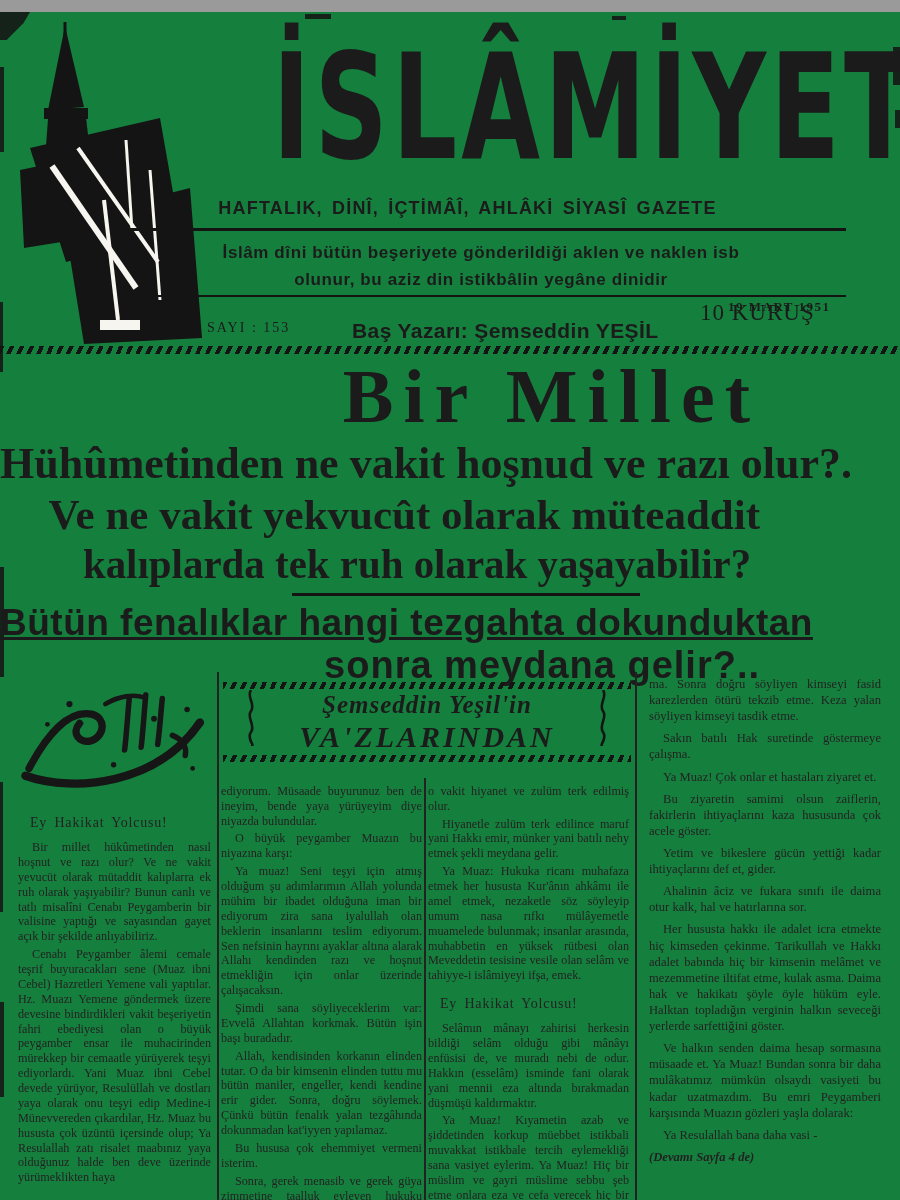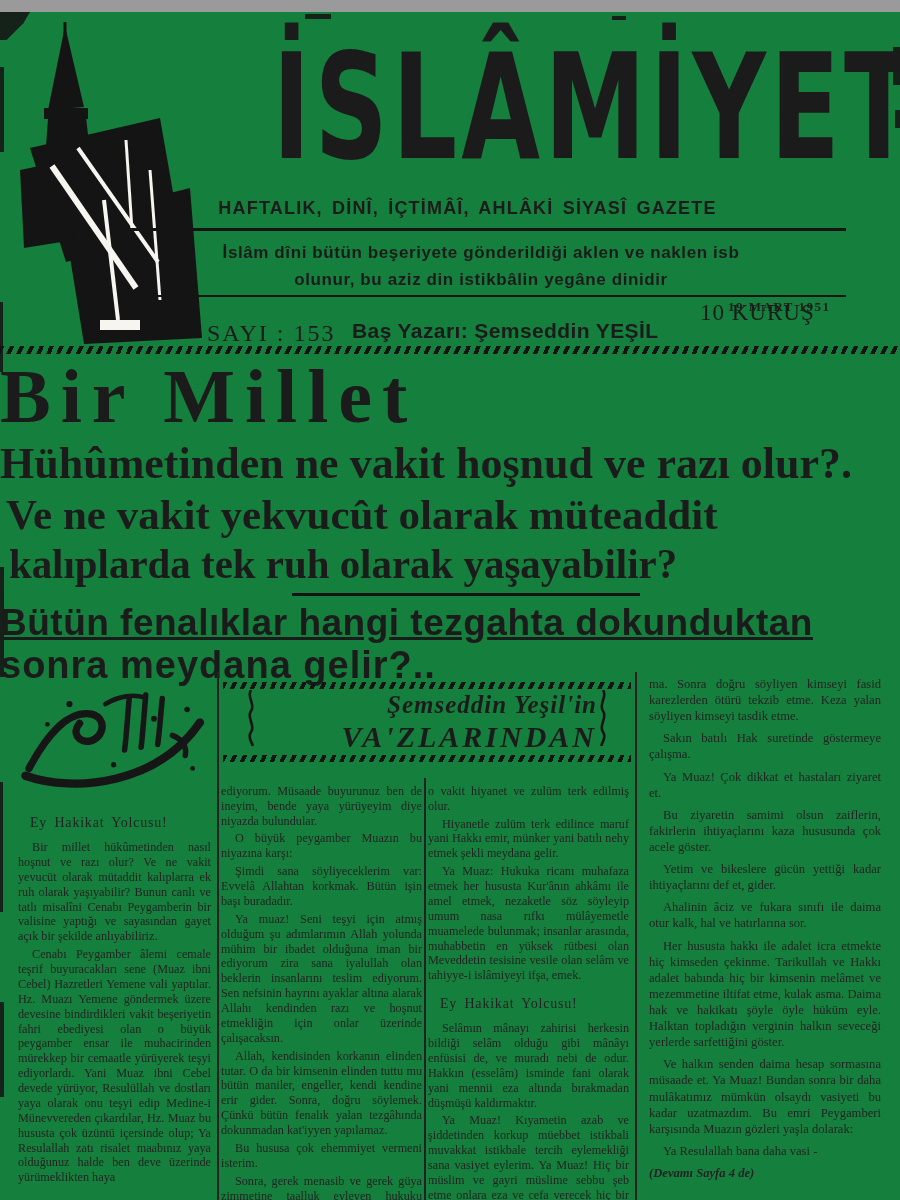--- a/index.html
+++ b/index.html
@@ -27,30 +27,30 @@
               font-size:120px;line-height:.95;letter-spacing:5px;transform-origin:center top;white-space:nowrap;}
   .mast-sub-wrap{position:absolute;left:195px;top:186px;width:545px;text-align:center;}
   .mast-sub{display:inline-block;font-family:"Liberation Sans",sans-serif;font-weight:bold;
             font-size:18px;letter-spacing:1.2px;word-spacing:3px;white-space:nowrap;transform-origin:center top;}
   .rule1{position:absolute;left:120px;top:216px;width:726px;height:3px;background:#141414;}
   .slogan{position:absolute;left:128px;top:227px;width:706px;text-align:center;
           font-family:"Liberation Sans",sans-serif;font-weight:bold;font-size:17px;
           letter-spacing:.6px;line-height:27px;}
   .rule2{position:absolute;left:124px;top:283px;width:722px;height:2px;background:#141414;}
   .issue-date{position:absolute;left:728px;top:287px;font-weight:bold;font-size:13px;letter-spacing:1.5px;}
-  .issue-no{position:absolute;left:207px;top:308px;font-size:24px;letter-spacing:2px;}
+  .issue-no{position:absolute;left:207px;top:308px;font-size:14px;letter-spacing:2px;}
   .chief{position:absolute;left:352px;top:307px;font-family:"Liberation Sans",sans-serif;
          font-weight:bold;font-size:21px;letter-spacing:.4px;}
   .price{position:absolute;left:700px;top:288px;font-size:23px;letter-spacing:1px;}
 
   .rope{height:8px;background:repeating-linear-gradient(115deg,#141414 0 4px,rgba(0,0,0,0) 4px 9px);}
   .rope-main{position:absolute;left:0;top:334px;width:900px;}
 
   
-  .hl{position:absolute;left:0;width:760px;text-align:left;white-space:nowrap;}
+  .hl{position:absolute;left:0;width:760px;text-align:right;white-space:nowrap;}
   .hl>span{display:inline-block;transform-origin:center top;font-weight:bold;white-space:nowrap;}
   .hl-main{top:346px;} .hl-main>span{font-size:76px;letter-spacing:10px;line-height:1;}
   .hl1{top:430px;} .hl1>span{font-size:44px;line-height:1;}
   .hl2{top:481px;padding-left:6px;} .hl2>span{font-size:43px;line-height:1;}
   .hl3{top:531px;} .hl3>span{font-size:42px;line-height:1;}
   .hl-sans>span{font-family:"Liberation Sans",sans-serif;}
   .hl4{top:592px;} .hl4>span{font-size:37px;line-height:1;letter-spacing:.5px;text-decoration:underline;}
   .hl5{top:634px;} .hl5>span{font-size:38px;line-height:1;letter-spacing:1px;}
   .hl-divider{position:absolute;left:292px;top:581px;width:348px;height:3px;background:#141414;}
 
@@ -70,21 +70,21 @@
   .p-noindent{text-indent:0 !important;}
   .p-subhead{text-indent:12px !important;font-size:14px !important;letter-spacing:.8px;
              word-spacing:3px;margin:12px 0 9px 0 !important;}
   .p-continuation{text-align:center;font-weight:bold;font-style:italic;text-indent:0 !important;font-family:Liberation Serif, serif;}
 
   .calligraphy{width:100%;height:118px;margin-top:6px;}
 
   
   .vaz-box{position:relative;margin:4px 2px 8px 2px;padding:6px 0 8px 0;}
   .vaz-rope{height:7px;background:repeating-linear-gradient(115deg,#141414 0 4px,rgba(0,0,0,0) 4px 9px);}
-  .vaz-inner{padding:2px 34px;text-align:right;}
+  .vaz-inner{padding:2px 34px;text-align:center;}
   .vaz-line1{font-style:italic;font-weight:bold;font-size:25px;line-height:1.15;letter-spacing:1px;}
   .vaz-line2{font-style:italic;font-weight:bold;font-size:30px;line-height:1.1;letter-spacing:3px;}
   .brace{position:absolute;top:14px;width:12px;height:56px;}
   .brace-left{left:22px;} .brace-right{right:22px;}
 
   
   .dotline{position:absolute;left:0;top:1189px;width:900px;height:9px;
     background-image:repeating-linear-gradient(90deg,#141414 0 3px,rgba(0,0,0,0) 3px 7px),
                      repeating-linear-gradient(90deg,#141414 0 3px,rgba(0,0,0,0) 3px 7px);
     background-size:100% 3px,100% 3px;background-position:0 0,3px 5px;background-repeat:no-repeat;}
@@ -208,22 +208,22 @@
         </div>
         <svg class="brace brace-right" viewBox="0 0 12 56" aria-hidden="true">
           <path d="M6,0 C11,7 1,14 6,21 C11,28 1,35 6,42 C11,49 1,56 6,56" stroke="#141414" stroke-width="2.6" fill="none"></path>
         </svg>
         <div class="vaz-rope"></div>
       </div>
       <div class="midcols">
         <div class="col col2">
             <p class="p-noindent">ediyorum. Müsaade buyurunuz ben de ineyim, bende yaya yürüyeyim diye niyazda bulundular.</p>
             <p>O büyük peygamber Muazın bu niyazına karşı:</p>
+            <p>Ya muaz! Seni teşyi için atmış olduğum şu adımlarımın Allah yolunda mühim bir ibadet olduğuna iman bir ediyorum zira sana iyalullah olan beklerin insanlarını teslim ediyorum. Sen nefsinin hayrını ayaklar altına alarak Allahı kendinden razı ve hoşnut etmekliğin için onlar üzerinde çalışacaksın.</p>
             <p>Şimdi sana söyliyeceklerim var: Evvelâ Allahtan korkmak. Bütün işin başı buradadır.</p>
-            <p>Ya muaz! Seni teşyi için atmış olduğum şu adımlarımın Allah yolunda mühim bir ibadet olduğuna iman bir ediyorum zira sana iyalullah olan beklerin insanlarını teslim ediyorum. Sen nefsinin hayrını ayaklar altına alarak Allahı kendinden razı ve hoşnut etmekliğin için onlar üzerinde çalışacaksın.</p>
             <p>Allah, kendisinden korkanın elinden tutar. O da bir kimsenin elinden tuttu mu bütün maniler, engeller, kendi kendine erir gider. Sonra, doğru söylemek. Çünkü bütün fenalık yalan tezgâhında dokunmadan kat'iyyen yapılamaz.</p>
             <p>Bu hususa çok ehemmiyet vermeni isterim.</p>
             <p>Sonra, gerek menasib ve gerek güya zimmetine taalluk eyleyen hukuku erbabına eda etmek</p>
           </div>
         <div class="vrule"></div>
         <div class="col col3">
             <p class="p-noindent">o vakit hiyanet ve zulüm terk edilmiş olur.</p>
             <p>Hiyanetle zulüm terk edilince maruf yani Hakkı emir, münker yani batılı nehy etmek şekli meydana gelir.</p>
             <p>Ya Muaz: Hukuka ricanı muhafaza etmek her hususta Kur'ânın ahkâmı ile amel etmek, nezaketle söz söyleyip umum nasa rıfkı mülâyemetle muamelede bulunmak; insanlar arasında, muhabbetin en yüksek rütbesi olan Meveddetin tesisine vesile olan selâm ve tahiyye-i islâmiyeyi ifşa, emek.</p>
             <p class="p-subhead">Ey Hakikat Yolcusu!</p>
@@ -231,21 +231,21 @@
             <p>Ya Muaz! Kıyametin azab ve şiddetinden korkup müebbet istikbali muvakkat istikbale tercih eylemekliği sana vasiyet eylerim. Ya Muaz! Hiç bir müslim ve gayri müslime sebbu şeb etme onlara eza ve cefa verecek hiç bir kavilde bulun-</p>
           </div>
       </div>
     </div>
 
     <div class="vrule"></div>
 
     <div class="col col4">
         <p class="p-noindent">ma. Sonra doğru söyliyen kimseyi fasid karezlerden ötürü tekzib etme. Keza yalan söyliyen kimseyi tasdik etme.</p>
         <p>Sakın batılı Hak suretinde göstermeye çalışma.</p>
-        <p>Ya Muaz! Çok dikkat et hastaları ziyaret et.</p>
+        <p>Ya Muaz! Çok onlar et hastaları ziyaret et.</p>
         <p>Bu ziyaretin samimi olsun zaiflerin, fakirlerin ihtiyaçlarını kaza hususunda çok acele göster.</p>
         <p>Yetim ve bikeslere gücün yettiği kadar ihtiyaçlarını def et, gider.</p>
         <p>Ahalinin âciz ve fukara sınıfı ile daima otur kalk, hal ve hatırlarına sor.</p>
         <p>Her hususta hakkı ile adalet icra etmekte hiç kimseden çekinme. Tarikullah ve Hakkı adalet babında hiç bir kimsenin melâmet ve mezemmetine iltifat etme, kulak asma. Daima hak ve hakikatı şöyle öyle hüküm eyle. Halktan topladığın verginin halkın seveceği yerlerde sarfettiğini göster.</p>
         <p>Ve halkın senden daima hesap sormasına müsaade et. Ya Muaz! Bundan sonra bir daha mulâkatımız mümkün olsaydı vasiyeti bu kadar uzatmazdım. Bu emri Peygamberi karşısında Muazın gözleri yaşla dolarak:</p>
         <p>Ya Resulallah bana daha vasi -</p>
         <p class="p-continuation">(Devamı Sayfa 4 de)</p>
       </div>
   </div>
 

